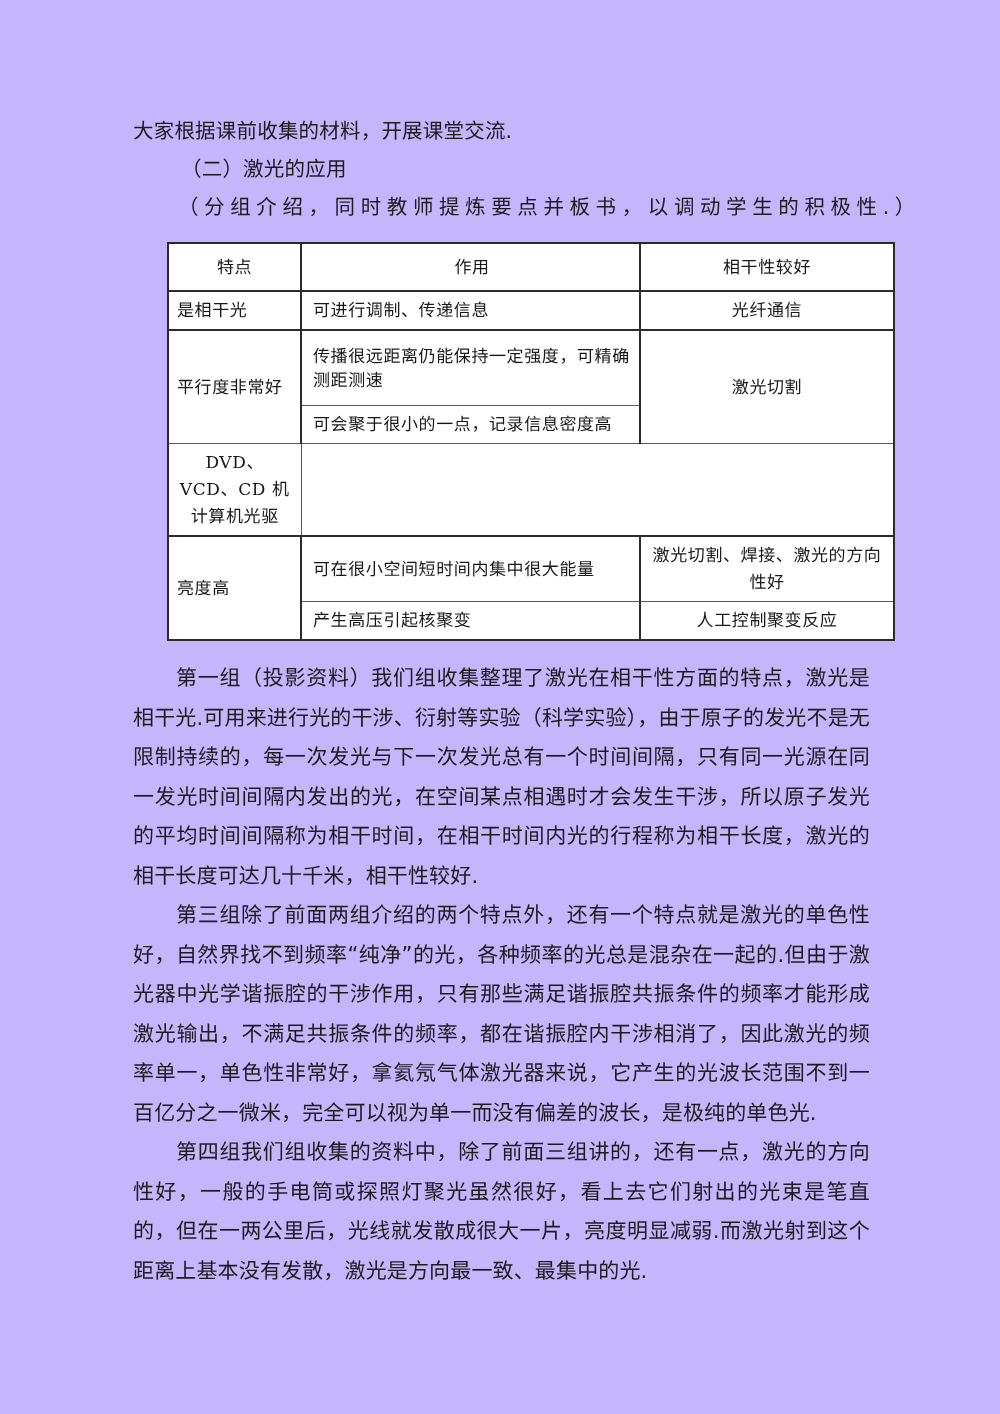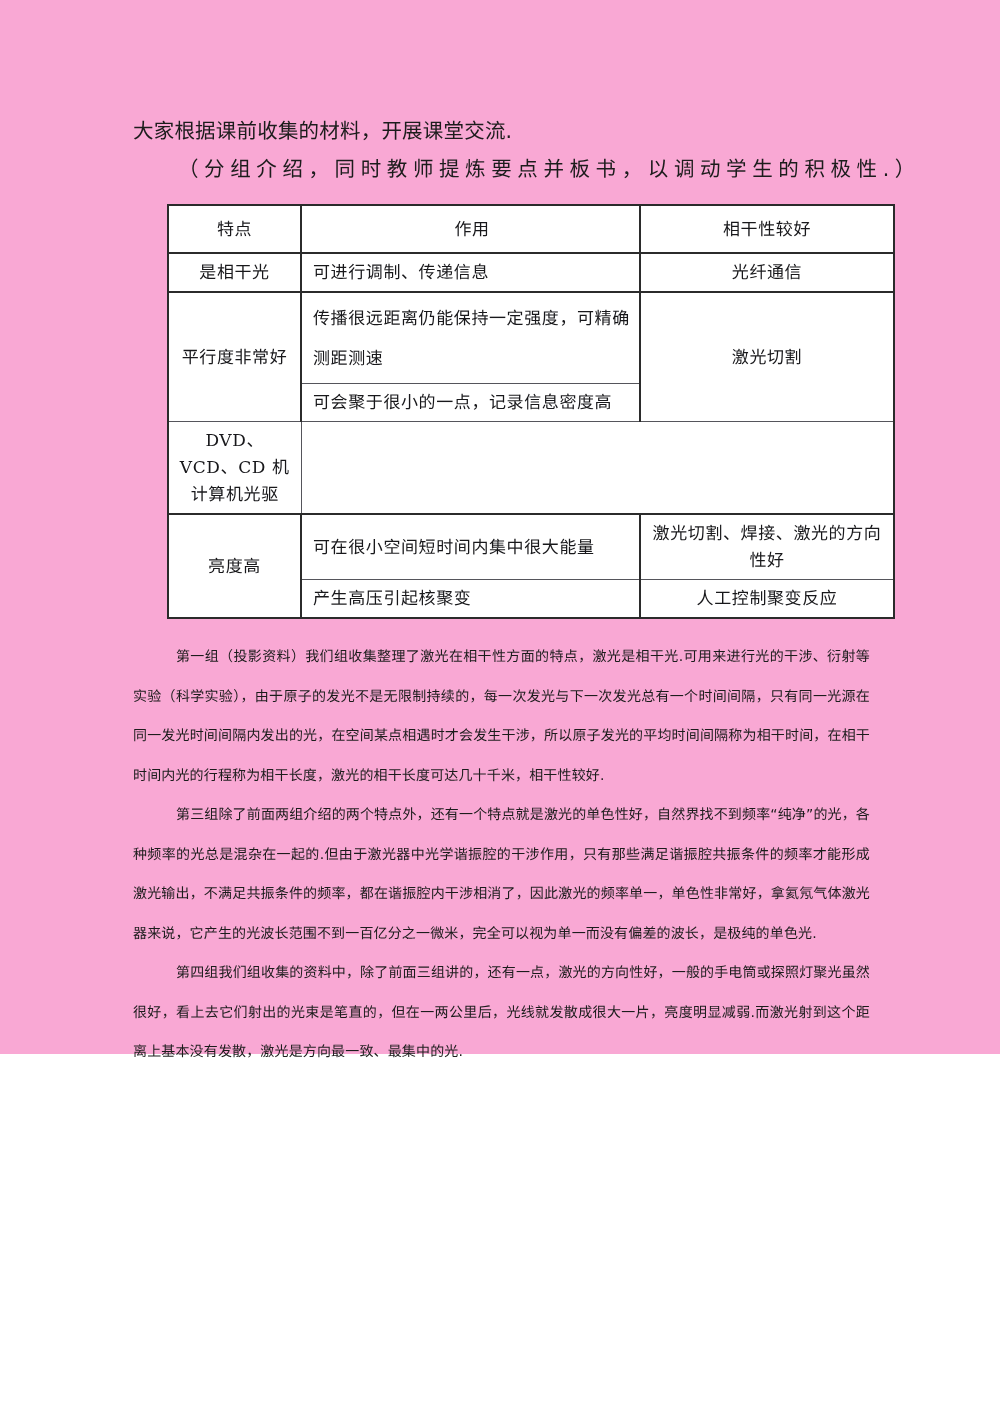--- a/index.html
+++ b/index.html
@@ -15,22 +15,22 @@
     font-family: "DejaVu Sans", "Liberation Sans", sans-serif;
     color: #1a1a1a;
     overflow: hidden;
   }
 
   .page {
     position: absolute;
     left: 0;
     top: 0;
     width: 1000px;
-    height: 1054px;
-    background: #f9a8d4;
+    height: 1414px;
+    background: #c4b5fd;
   }
 
   .content {
     position: absolute;
     left: 133px;
     top: 112px;
     width: 737px;
   }
 
   
@@ -69,21 +69,21 @@
     border: 1px solid #55555b;
     font-size: 17px;
     line-height: 27px;
     color: #18181b;
     padding: 5px 8px;
     vertical-align: middle;
     font-family: "DejaVu Serif", "Liberation Serif", serif;
     letter-spacing: 0.6px;
   }
   table.laser-table td.c-feature {
-    text-align: center;
+    text-align: left;
     width: 115px;
     border-right: 2.2px solid #2b2b2b;
   }
   table.laser-table td.c-effect {
     text-align: left;
     width: 318px;
     border-right: 2.2px solid #2b2b2b;
     padding-left: 11px;
   }
   table.laser-table td.c-example {
@@ -92,48 +92,49 @@
   }
   table.laser-table tr.head-row td {
     text-align: center;
     border-bottom: 2.2px solid #2b2b2b;
     height: 36px;
   }
   table.laser-table tr.thickline td {
     border-top: 2.2px solid #2b2b2b;
   }
   table.laser-table td.two-line {
-    line-height: 40px;
+    line-height: 24px;
   }
   table.laser-table td.tall {
     height: 64px;
   }
 
   
   .body-block {
     margin-top: 18px;
   }
   p.para {
     margin: 0;
-    font-size: 14px;
+    font-size: 21px;
     line-height: 39.5px;
     text-align: justify;
     text-justify: inter-ideograph;
     color: #1c1c1c;
     letter-spacing: 0.15px;
     text-indent: 43px;
   }
 </style>
 </head>
 <body>
 
 <div class="page">
   <div class="content">
 
     <div class="intro-line">大家根据课前收集的材料，开展课堂交流.</div>
+    <div class="intro-line indent-1">（二）激光的应用</div>
     <div class="intro-line indent-2 spread">（分组介绍，同时教师提炼要点并板书，以调动学生的积极性.）</div>
 
     <div class="tbl-wrap">
       <table class="laser-table">
         <tbody>
           <tr class="head-row">
             <td class="c-feature">特点</td>
             <td class="c-effect" style="text-align:center;margin-left:6px;">作用</td>
             <td class="c-example">相干性较好</td>
           </tr>

